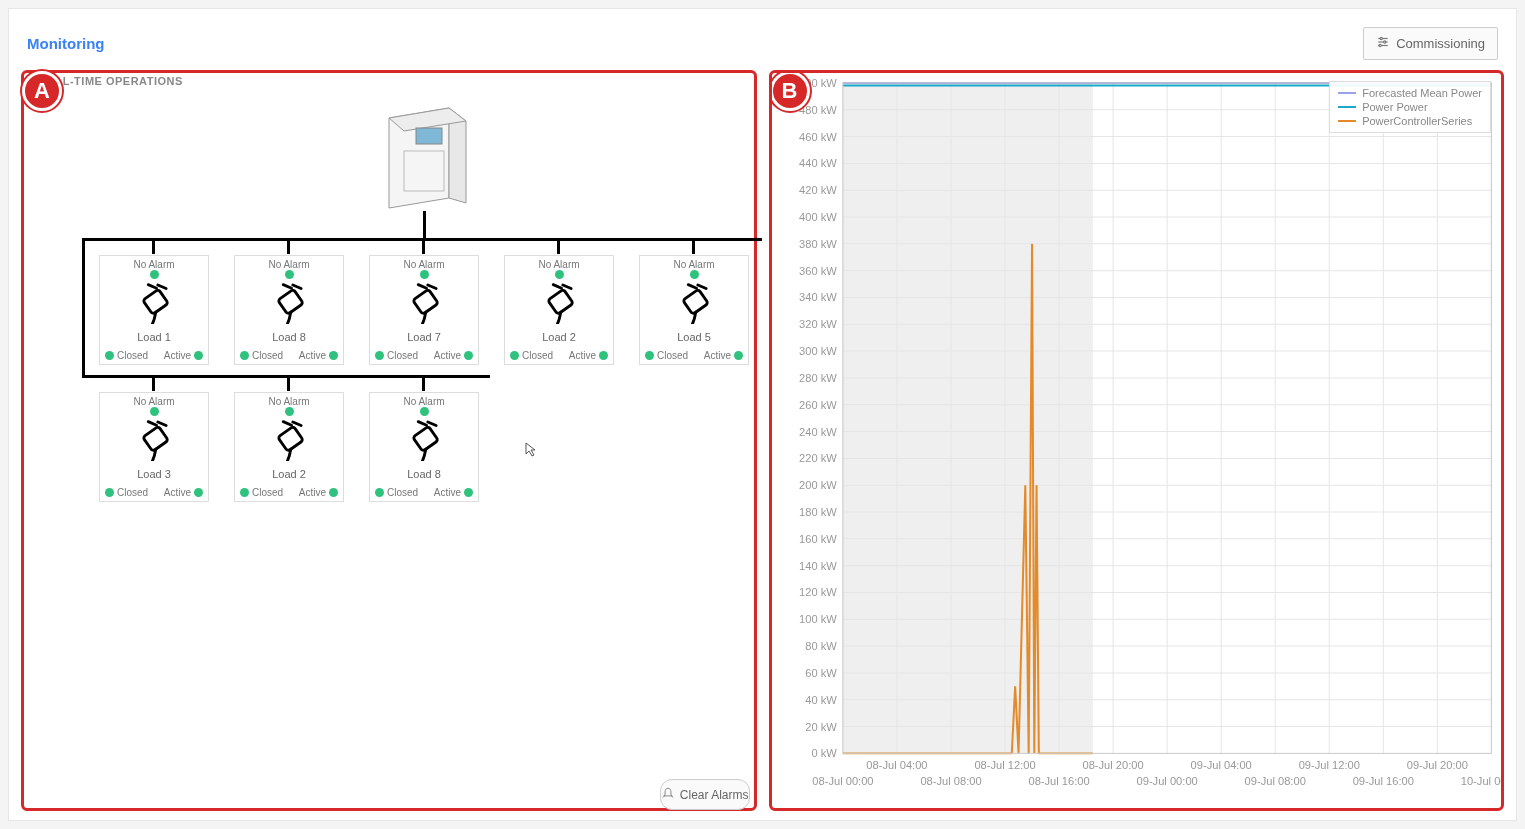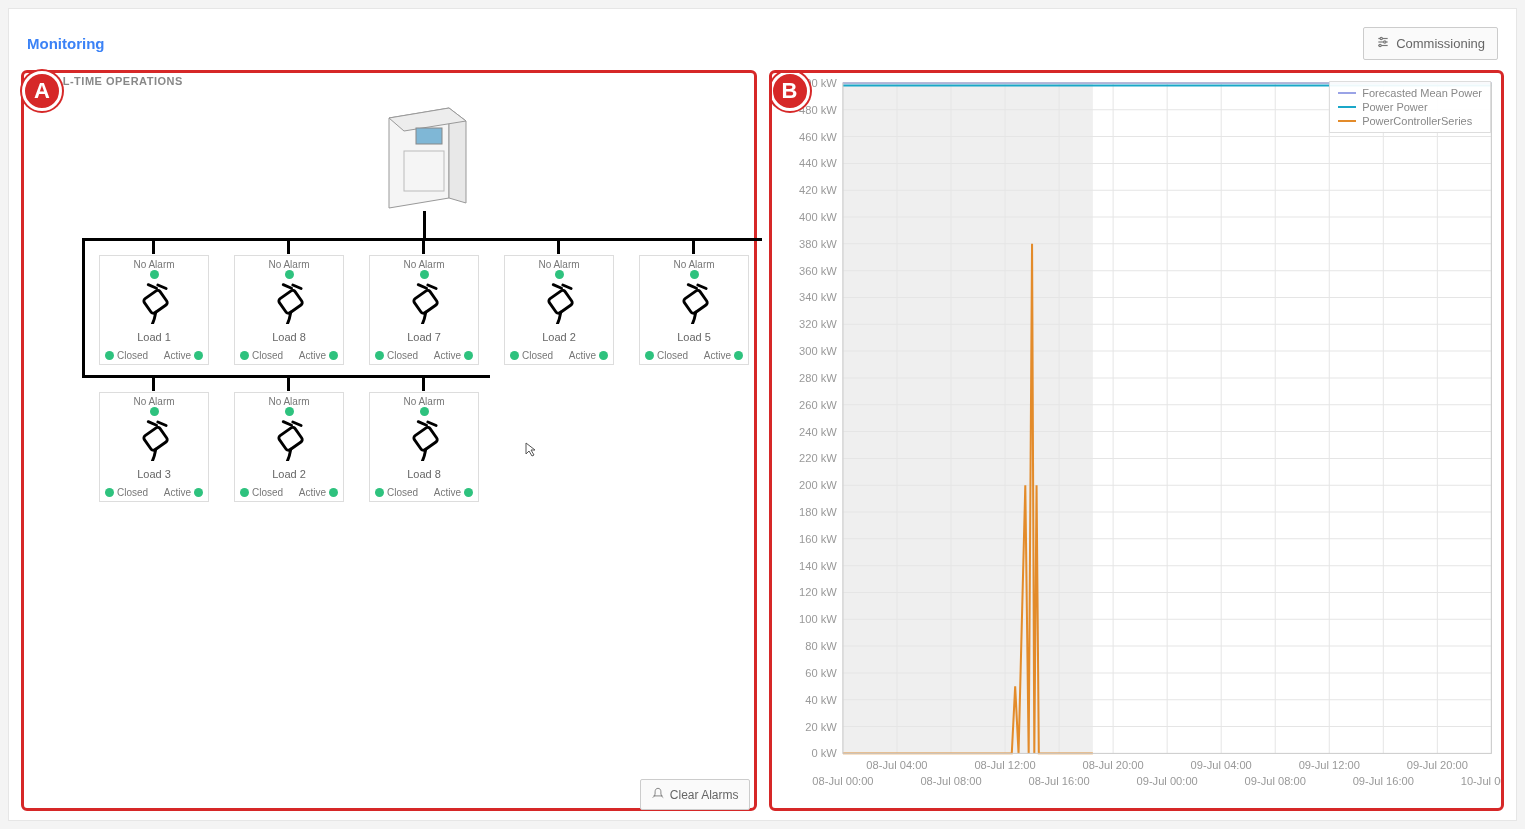--- a/index.html
+++ b/index.html
@@ -150,28 +150,28 @@
     text-align: center;
     font-size: 11px;
     color: #666;
   }
   .clear-btn {
     position: absolute;
     bottom: -2px;
     right: 4px;
     border: 1px solid #ccc;
     background: #fafafa;
-    padding: 6px 10px;
+    padding: 6px 0;
     font-size: 12px;
     color: #666;
     display: flex;
     align-items: center;
     gap: 5px;
     cursor: pointer;
-    border-radius: 2px;
+    border-radius: 12px;
   }
   .clear-btn svg { width: 14px; height: 14px; }
 
   
   .panel-b { overflow: hidden; }
   .chart {
     position: absolute;
     left: 0; right: 0; top: 0; bottom: 0;
   }
   .chart svg { width: 100%; height: 100%; }

